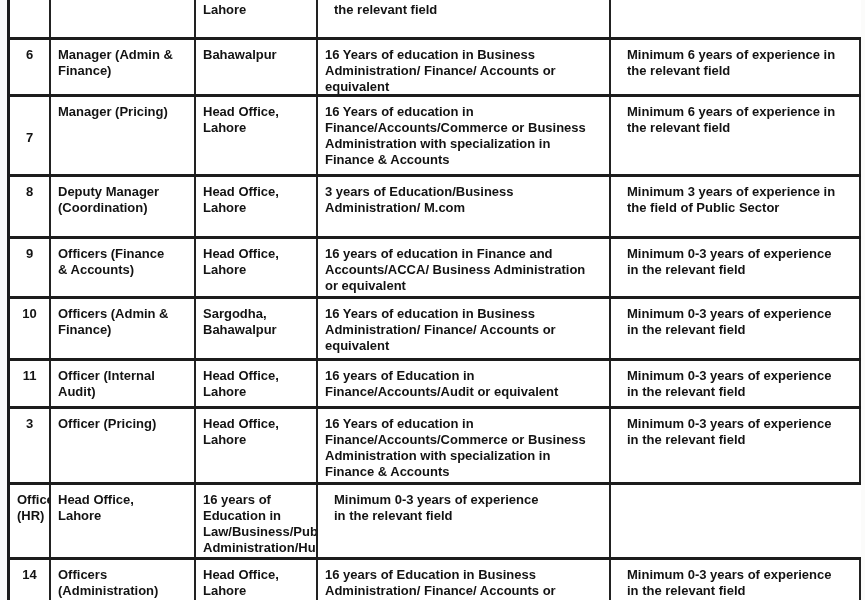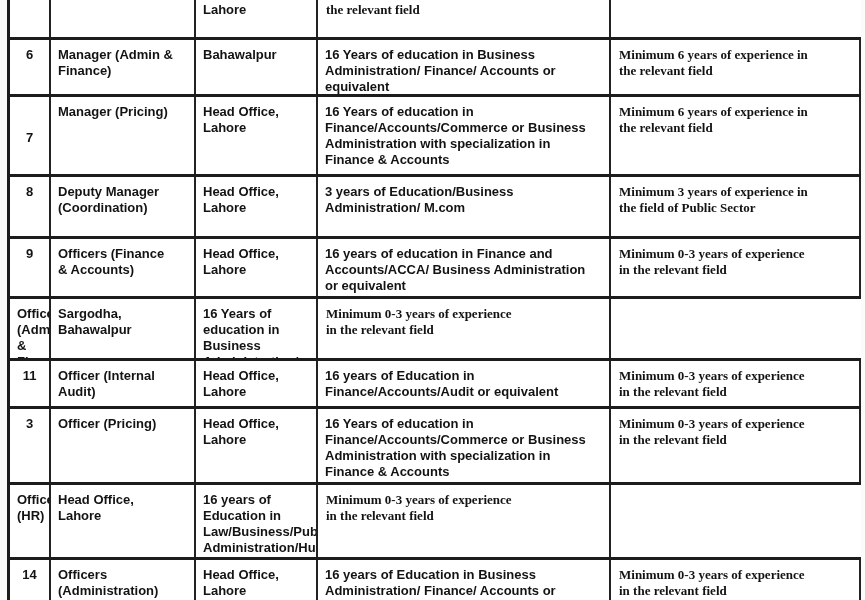--- a/index.html
+++ b/index.html
@@ -42,21 +42,21 @@
     line-height: 16px;
     color: #131313;
     white-space: pre-line;
     overflow: hidden;
   }
   .cell.num {
     text-align: center;
     padding-left: 2px;
     padding-right: 2px;
   }
-  .cell.exp { padding-left: 8px; font-family: Liberation Serif, serif; }
+  .cell.exp { padding-left: 16px; }
 
   
   .row-partial .cell { padding-top: 2px; }
 
   
   .cell.num.vcenter { padding-top: 33px; }
 </style>
 </head>
 <body>
 
@@ -114,20 +114,21 @@
       <div class="cell loc">Head Office,
 Lahore</div>
       <div class="cell edu">16 years of education in Finance and
 Accounts/ACCA/ Business Administration
 or equivalent</div>
       <div class="cell exp">Minimum 0-3 years of experience
 in the relevant field</div>
     </div>
 
     <div class="row" style="height:62px">
+      <div class="cell num">10</div>
       <div class="cell pos">Officers (Admin &amp;
 Finance)</div>
       <div class="cell loc">Sargodha,
 Bahawalpur</div>
       <div class="cell edu">16 Years of education in Business
 Administration/ Finance/ Accounts or
 equivalent</div>
       <div class="cell exp">Minimum 0-3 years of experience
 in the relevant field</div>
     </div>

